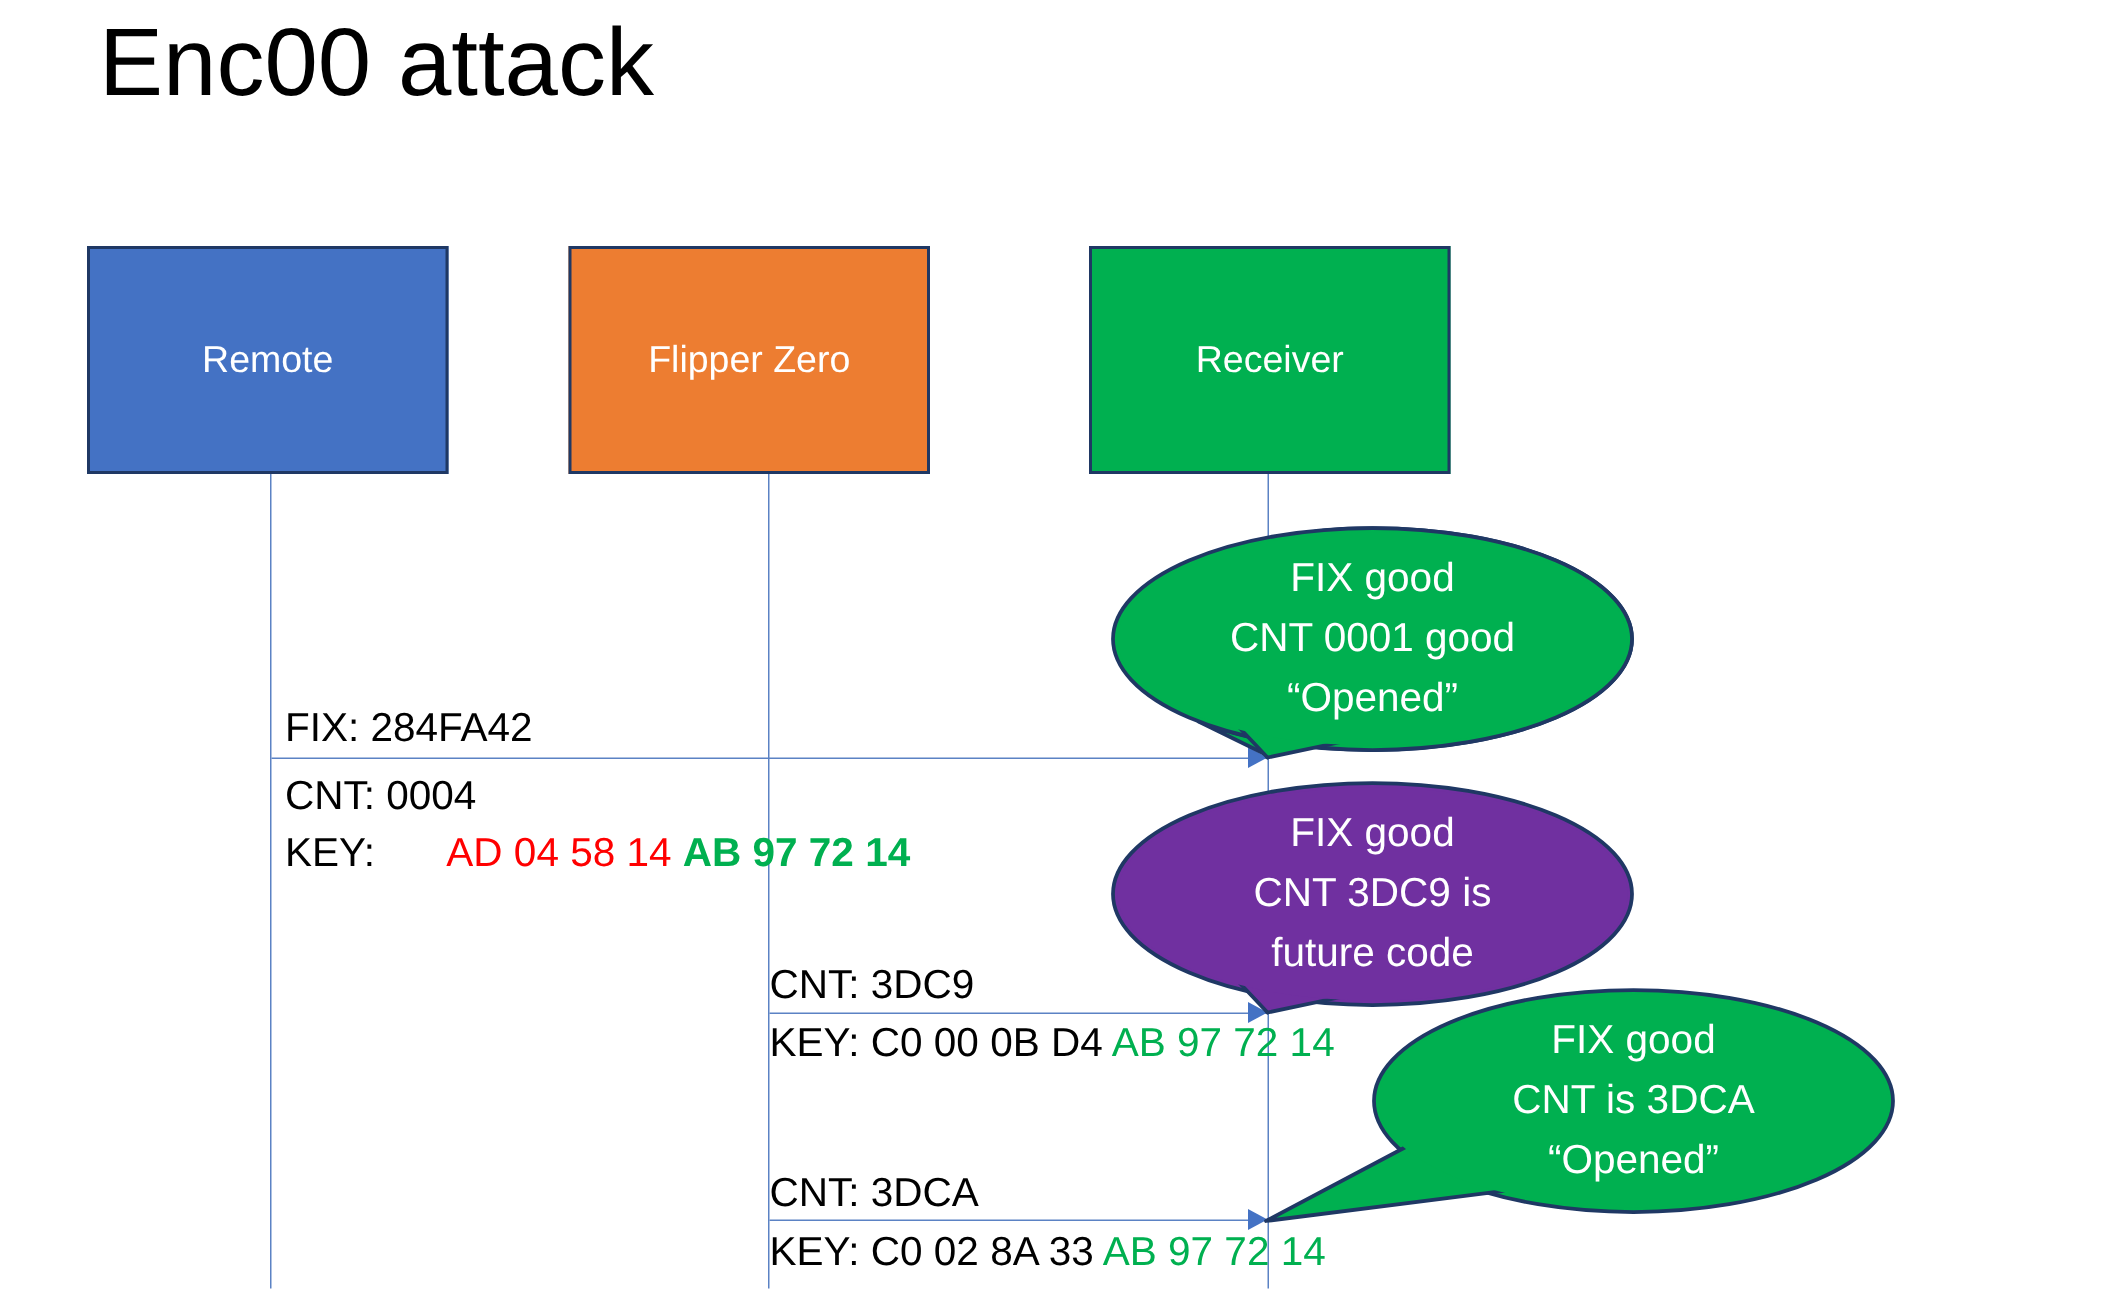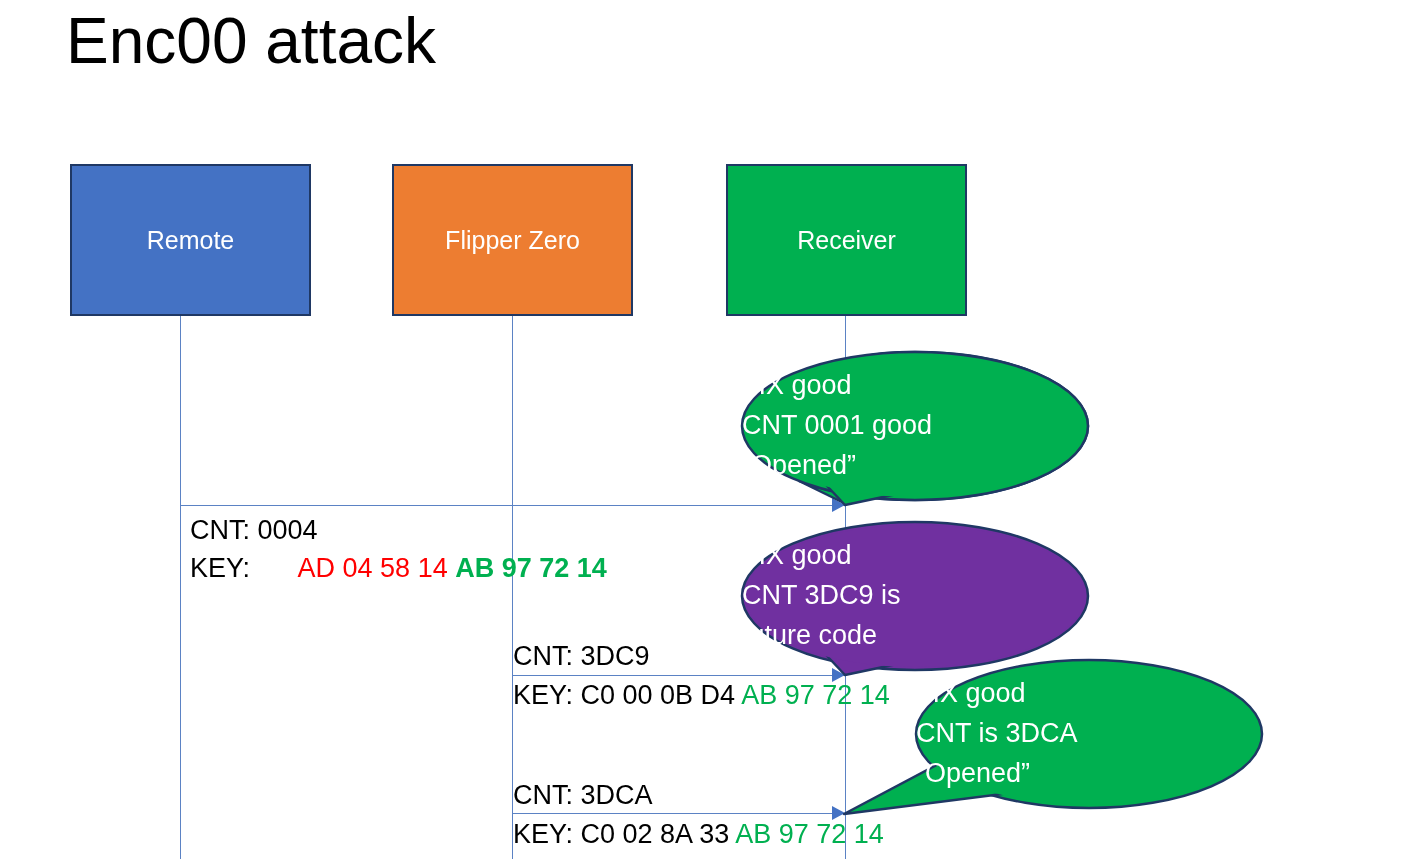--- a/index.html
+++ b/index.html
@@ -39,22 +39,22 @@
     border: 2px solid #1F3864;
     display: flex;
     align-items: center;
     justify-content: center;
     color: #ffffff;
     font-size: 25px;
     line-height: 30px;
     font-weight: 400;
     text-align: center;
   }
-  #actor-0 { left: 58px;  top: 164px; width: 241px; height: 152px; background: #4472C4; margin-left: 12px; }
-  #actor-1 { left: 392px; top: 164px; width: 241px; height: 152px; background: #ED7D31; }
+  #actor-0 { left: 58px;  top: 164px; width: 241px; height: 152px; background: #4472C4; }
+  #actor-1 { left: 379px; top: 164px; width: 241px; height: 152px; background: #ED7D31; }
   #actor-2 { left: 726px; top: 164px; width: 241px; height: 152px; background: #00B050; align-items: center; }
 
   
   .lifeline {
     position: absolute;
     width: 0;
     border-left: 1.4px solid #5B82C4;
   }
   #lifeline-0 { left: 180px; top: 316px; height: 543px; }
   #lifeline-1 { left: 512px; top: 316px; height: 543px; }
@@ -112,21 +112,21 @@
     overflow: visible;
   }
   .balloon-text {
     position: absolute;
     left: 0;
     top: 0;
     width: 100%;
     color: #ffffff;
     font-size: 27px;
     line-height: 40px;
-    text-align: left;
+    text-align: center;
     white-space: nowrap;
   }
   #balloon-0 { left: 742px; top: 352px; width: 346px; height: 150px; }
   #balloon-0 .balloon-text { padding-top: 13px; }
   #balloon-1 { left: 742px; top: 522px; width: 346px; height: 150px; }
   #balloon-1 .balloon-text { padding-top: 13px; }
   #balloon-2 { left: 916px; top: 660px; width: 346px; height: 150px; }
   #balloon-2 .balloon-text { padding-top: 13px; }
 </style>
 </head>
@@ -152,20 +152,21 @@
 
   <div class="msg-line" id="msg-line-0"></div>
   <div class="arrowhead" id="arrowhead-0"></div>
 
   <div class="msg-line" id="msg-line-1"></div>
   <div class="arrowhead" id="arrowhead-1"></div>
 
   <div class="msg-line" id="msg-line-2"></div>
   <div class="arrowhead" id="arrowhead-2"></div>
 
+  <div class="msg-label" id="label-fix">FIX: 284FA42</div>
 
   <div class="msg-label" id="label-cnt-0">CNT: 0004</div>
 
   <div class="msg-label" id="label-key-0">
     <span>KEY:</span>
     <span class="k-red">AD 04 58 14</span>
     <span class="k-green k-bold">AB 97 72 14</span>
   </div>
 
   <div class="msg-label" id="label-cnt-1">CNT: 3DC9</div>

